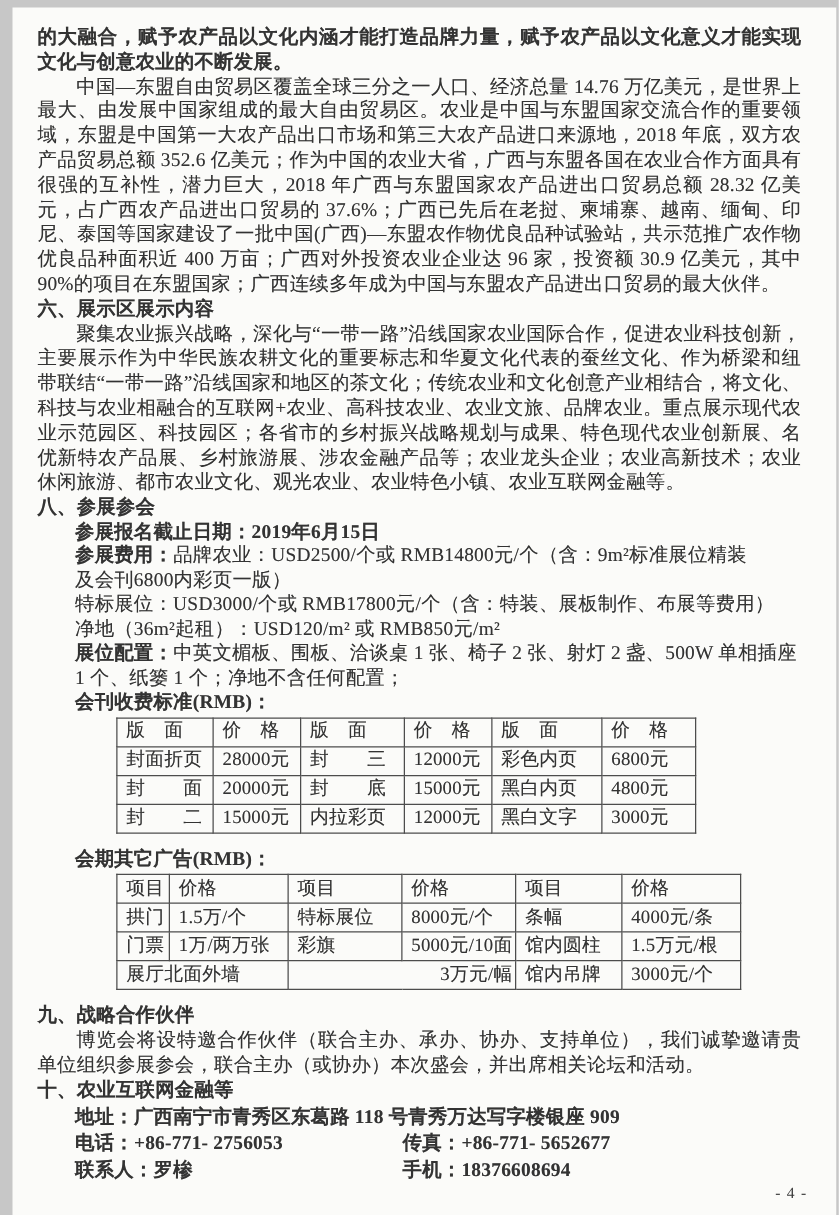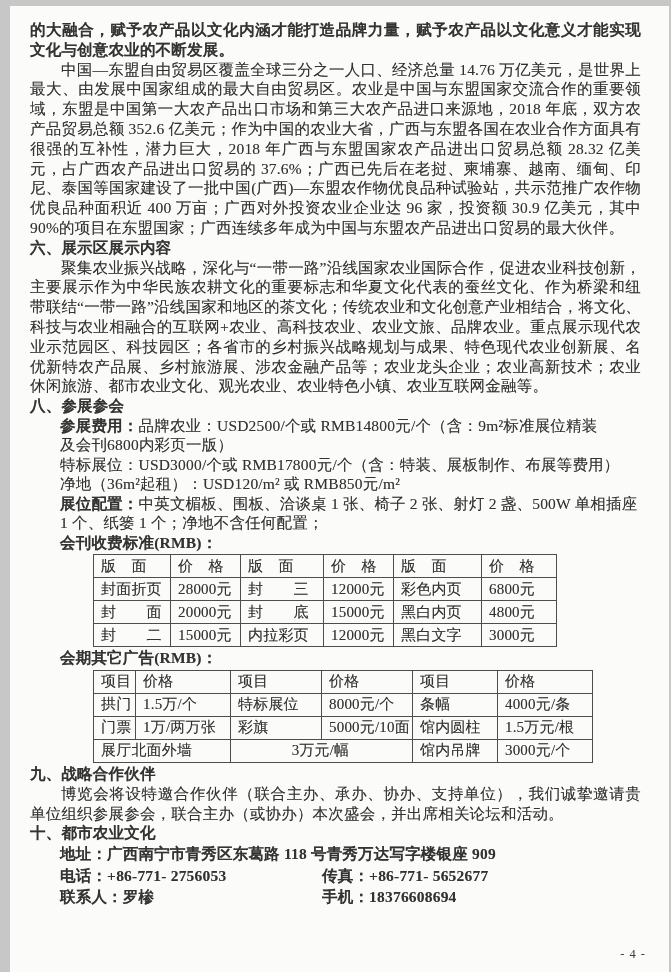--- a/index.html
+++ b/index.html
@@ -26,34 +26,34 @@
   .para { margin:0; text-indent:2em; }
   .noindent { text-indent:0;font-weight:bold; }
   .heading { font-weight:bold; margin:0; }
   .sub { margin-left:30px; line-height:19.5px; }
   .sub .line { white-space:nowrap; text-align:left; }
   .bold { font-weight:bold; }
   table {
     border-collapse:collapse;
     margin-left:63px;
     table-layout:fixed;
-    margin-top:2px; margin-bottom:1px;
+    margin-top:2px; margin-bottom:11px;
   }
   td,th {
     border:1.4px solid #4d4d4d;
     font-weight:normal;
     font-size:15px;
     padding:1px 2px 1px 7px;
     height:20px;
     text-align:left;
     white-space:nowrap;
     overflow:hidden;
     text-shadow:0 0 0.5px rgba(60,60,60,0.45);
   }
-  .center { text-align:center; padding-left:0; }
+  .center { text-align:right; padding-left:0; }
   .contacts { line-height:21.6px;font-weight:bold; }
   .contacts .c1 { display:inline-block; width:262px; }
   .pagenum {
     position:absolute; right:23px; bottom:10px;
     font-size:12.5px; color:#3a3a3a; letter-spacing:1px;
   }
 </style>
 </head>
 <body>
 
@@ -61,20 +61,21 @@
   <div class="content">
 
     <p class="para noindent">的大融合，赋予农产品以文化内涵才能打造品牌力量，赋予农产品以文化意义才能实现文化与创意农业的不断发展。</p>
     <p class="para">中国—东盟自由贸易区覆盖全球三分之一人口、经济总量 14.76 万亿美元，是世界上最大、由发展中国家组成的最大自由贸易区。农业是中国与东盟国家交流合作的重要领域，东盟是中国第一大农产品出口市场和第三大农产品进口来源地，2018 年底，双方农产品贸易总额 352.6 亿美元；作为中国的农业大省，广西与东盟各国在农业合作方面具有很强的互补性，潜力巨大，2018 年广西与东盟国家农产品进出口贸易总额 28.32 亿美元，占广西农产品进出口贸易的 37.6%；广西已先后在老挝、柬埔寨、越南、缅甸、印尼、泰国等国家建设了一批中国(广西)—东盟农作物优良品种试验站，共示范推广农作物优良品种面积近 400 万亩；广西对外投资农业企业达 96 家，投资额 30.9 亿美元，其中 90%的项目在东盟国家；广西连续多年成为中国与东盟农产品进出口贸易的最大伙伴。</p>
 
     <div class="heading">六、展示区展示内容</div>
     <p class="para">聚集农业振兴战略，深化与“一带一路”沿线国家农业国际合作，促进农业科技创新，主要展示作为中华民族农耕文化的重要标志和华夏文化代表的蚕丝文化、作为桥梁和纽带联结“一带一路”沿线国家和地区的茶文化；传统农业和文化创意产业相结合，将文化、科技与农业相融合的互联网+农业、高科技农业、农业文旅、品牌农业。重点展示现代农业示范园区、科技园区；各省市的乡村振兴战略规划与成果、特色现代农业创新展、名优新特农产品展、乡村旅游展、涉农金融产品等；农业龙头企业；农业高新技术；农业休闲旅游、都市农业文化、观光农业、农业特色小镇、农业互联网金融等。</p>
 
     <div class="heading">八、参展参会</div>
     <div class="sub">
+      <div class="line bold">参展报名截止日期：2019年6月15日</div>
       <div class="line"><span class="bold">参展费用：</span><span>品牌农业：USD2500/个或 RMB14800元/个（含：9m²标准展位精装</span></div>
       <div class="line">及会刊6800内彩页一版）</div>
       <div class="line">特标展位：USD3000/个或 RMB17800元/个（含：特装、展板制作、布展等费用）</div>
       <div class="line">净地（36m²起租）：USD120/m² 或 RMB850元/m²</div>
       <div class="line"><span class="bold">展位配置：</span><span>中英文楣板、围板、洽谈桌 1 张、椅子 2 张、射灯 2 盏、500W 单相插座</span></div>
       <div class="line">1 个、纸篓 1 个；净地不含任何配置；</div>
       <div class="line bold">会刊收费标准(RMB)：</div>
     </div>
 
     <table class="t1">
@@ -165,21 +166,21 @@
         <td colspan="2" class="center">3万元/幅</td>
         <td>馆内吊牌</td>
         <td>3000元/个</td>
       </tr>
     </tbody>
       </table>
 
     <div class="heading">九、战略合作伙伴</div>
     <p class="para">博览会将设特邀合作伙伴（联合主办、承办、协办、支持单位），我们诚挚邀请贵单位组织参展参会，联合主办（或协办）本次盛会，并出席相关论坛和活动。</p>
 
-    <div class="heading">十、都市农业文化</div>
+    <div class="heading">十、农业互联网金融等</div>
     <div class="sub contacts">
       <div class="line"><span>地址：</span><span>广西南宁市青秀区东葛路 118 号青秀万达写字楼银座 909</span></div>
       <div class="line"><span class="c1"><span>电话：</span><span>+86-771- 2756053</span></span><span><span>传真：</span><span>+86-771- 5652677</span></span></div>
       <div class="line"><span class="c1"><span>联系人：</span><span>罗椮</span></span><span><span>手机：</span><span>18376608694</span></span></div>
     </div>
 
   </div>
   <div class="pagenum">- 4 -</div>
 </div>
 

